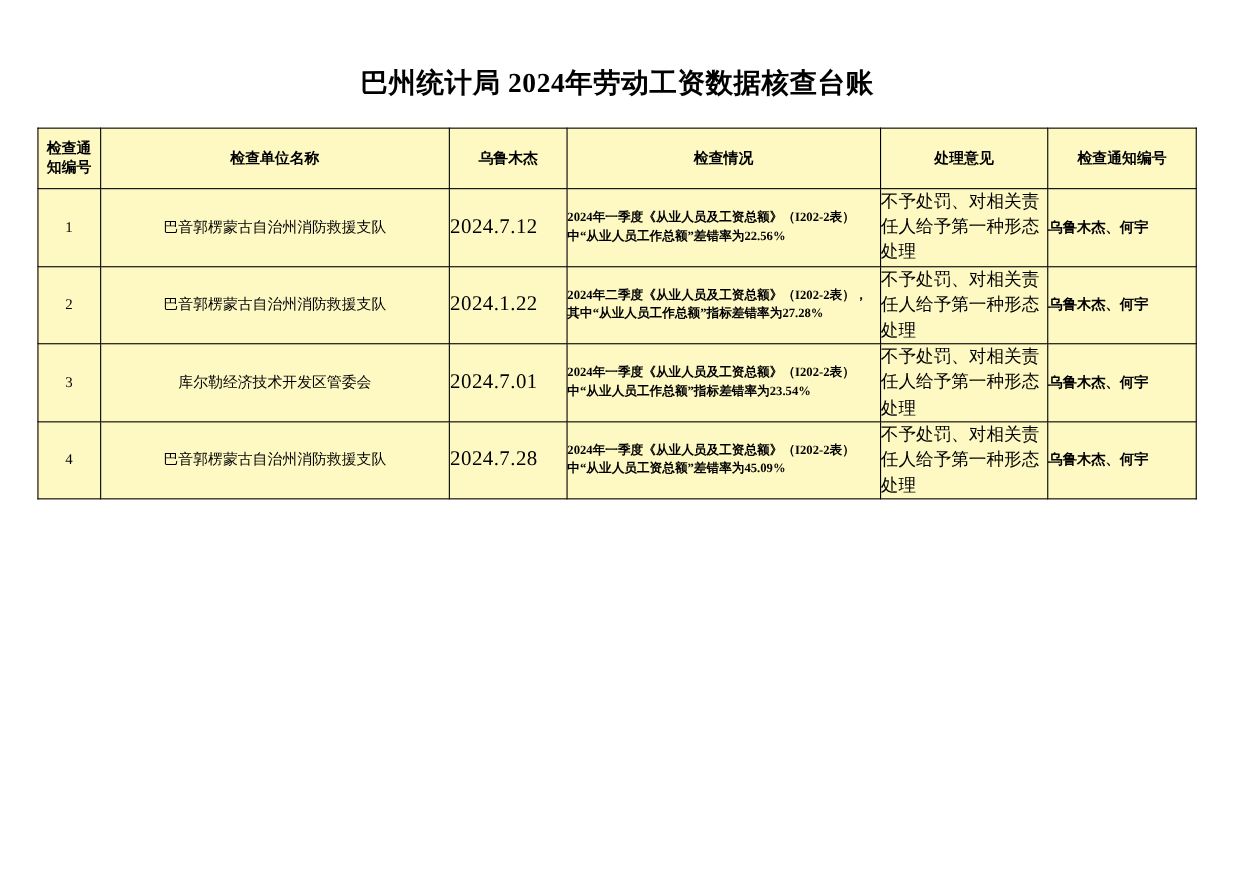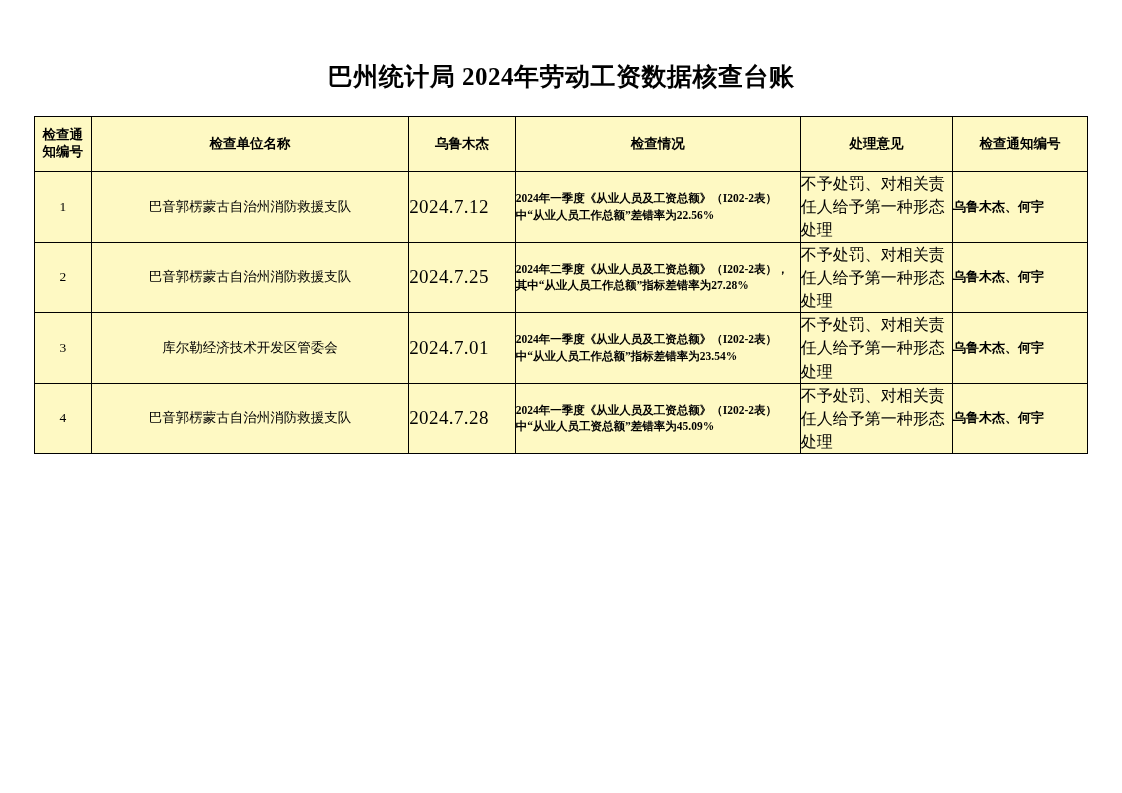--- a/index.html
+++ b/index.html
@@ -131,21 +131,21 @@
           <td class="c-no">1</td>
           <td class="c-unit">巴音郭楞蒙古自治州消防救援支队</td>
           <td class="c-time">2024.7.12</td>
           <td class="c-detail">2024年一季度《从业人员及工资总额》（I202-2表）中“从业人员工作总额”差错率为22.56%</td>
           <td class="c-opinion">不予处罚、对相关责任人给予第一种形态处理</td>
           <td class="c-staff">乌鲁木杰、何宇</td>
         </tr>
         <tr class="tall">
           <td class="c-no">2</td>
           <td class="c-unit">巴音郭楞蒙古自治州消防救援支队</td>
-          <td class="c-time">2024.7.25</td>
+          <td class="c-time">2024.1.22</td>
           <td class="c-detail">2024年二季度《从业人员及工资总额》（I202-2表），其中“从业人员工作总额”指标差错率为27.28%</td>
           <td class="c-opinion">不予处罚、对相关责任人给予第一种形态处理</td>
           <td class="c-staff">乌鲁木杰、何宇</td>
         </tr>
         <tr>
           <td class="c-no">3</td>
           <td class="c-unit">库尔勒经济技术开发区管委会</td>
           <td class="c-time">2024.7.01</td>
           <td class="c-detail">2024年一季度《从业人员及工资总额》（I202-2表）中“从业人员工作总额”指标差错率为23.54%</td>
           <td class="c-opinion">不予处罚、对相关责任人给予第一种形态处理</td>

